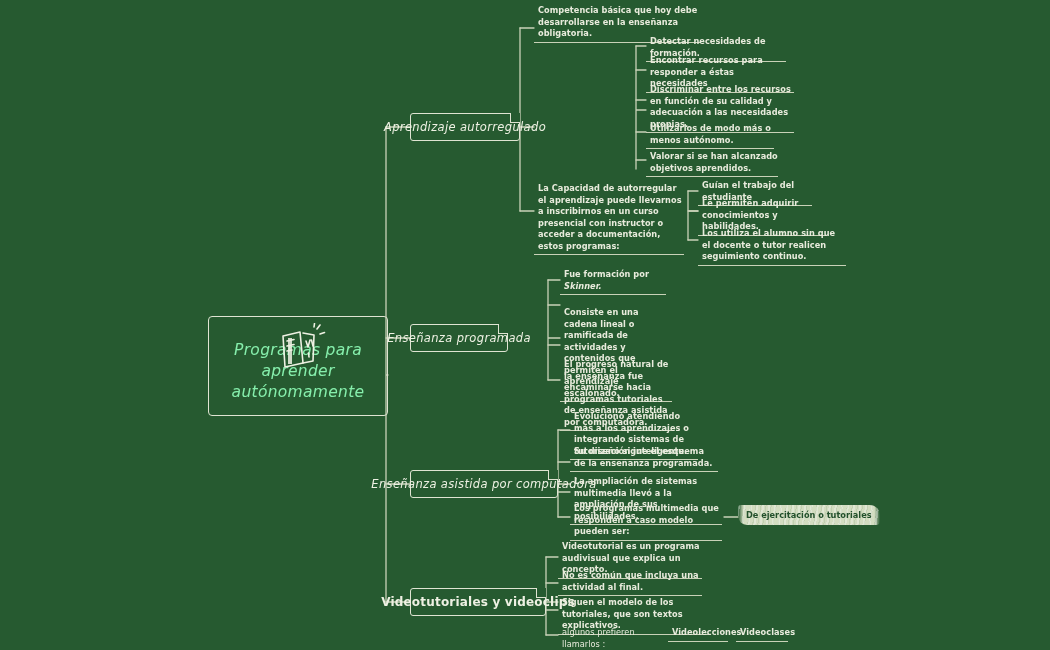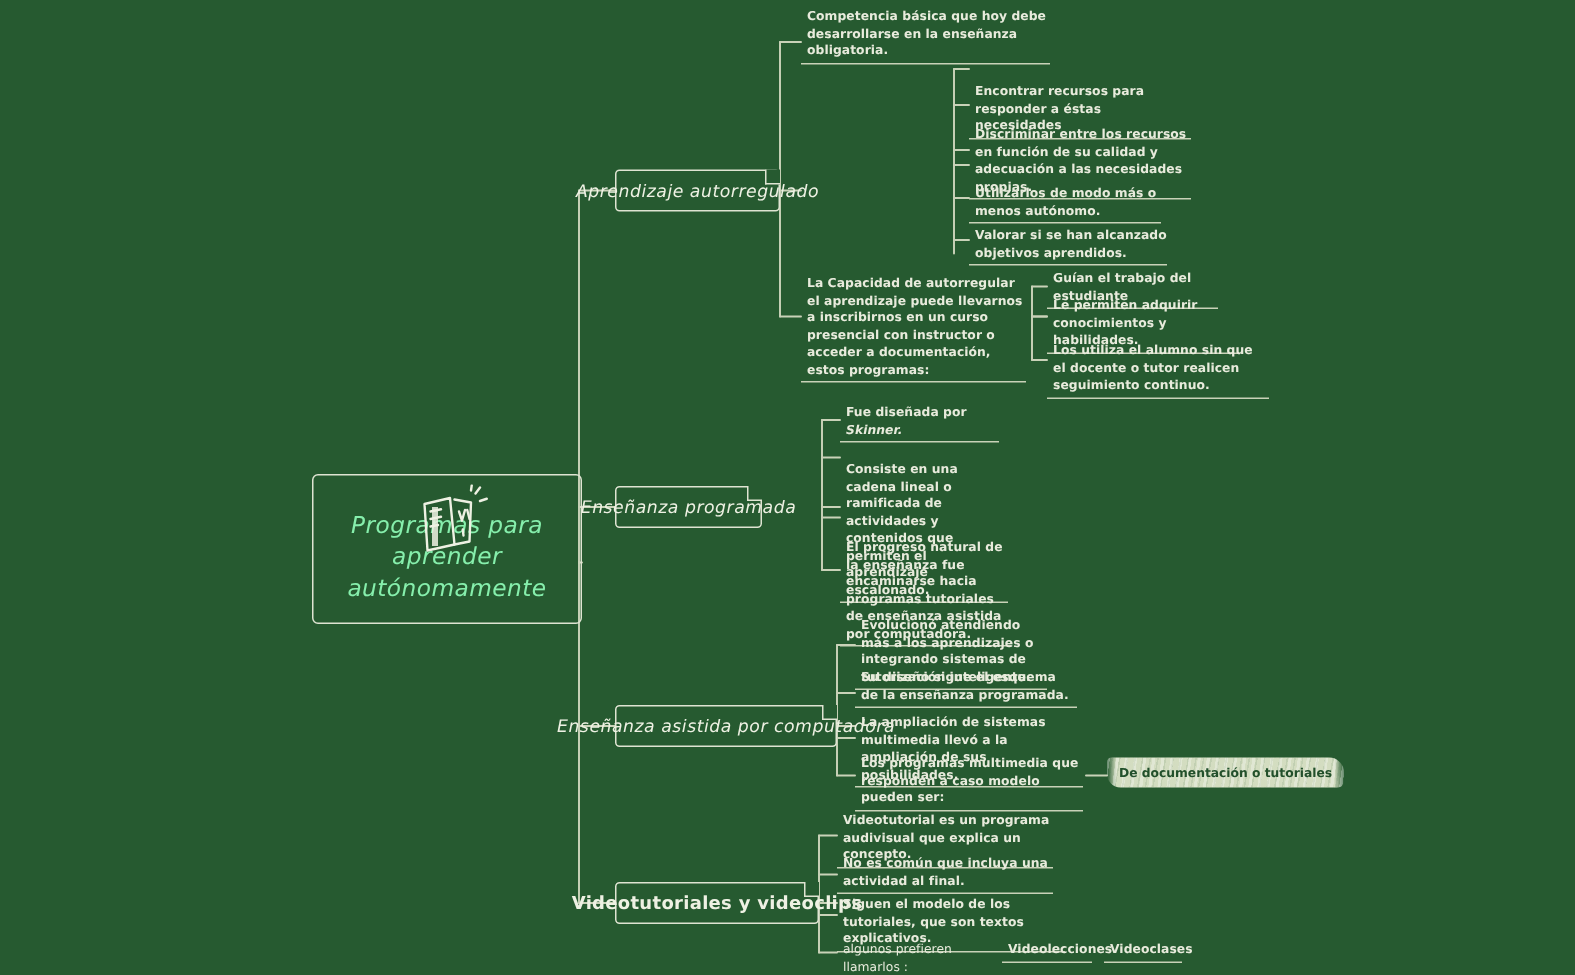--- a/index.html
+++ b/index.html
@@ -190,44 +190,45 @@
     <span>Enseñanza asistida por computadora</span>
   </div>
 
   <div class="branch upright" style="left:410px;top:588px;width:136px;">
     <span>Videotutoriales y videoclips</span>
   </div>
 
   <div class="leaf" style="left:534px;top:5px;width:166px;">Competencia básica que hoy debe desarrollarse en la enseñanza obligatoria.</div>
 
 
+  <div class="leaf" style="left:646px;top:36px;width:140px;">Detectar necesidades de formación.</div>
   <div class="leaf" style="left:646px;top:55px;width:148px;">Encontrar recursos para responder a éstas necesidades</div>
   <div class="leaf" style="left:646px;top:84px;width:148px;">Discriminar entre los recursos en función de su calidad y adecuación a las necesidades propias.</div>
   <div class="leaf" style="left:646px;top:123px;width:128px;">Utilizarlos de modo más o menos autónomo.</div>
   <div class="leaf" style="left:646px;top:151px;width:132px;">Valorar si se han alcanzado objetivos aprendidos.</div>
 
   <div class="leaf" style="left:534px;top:183px;width:150px;">La Capacidad de autorregular el aprendizaje puede llevarnos a inscribirnos en un curso presencial con instructor o acceder a documentación, estos programas:</div>
 
   <div class="leaf" style="left:698px;top:180px;width:114px;">Guían el trabajo del estudiante</div>
   <div class="leaf" style="left:698px;top:198px;width:128px;">Le permiten adquirir conocimientos y habilidades.</div>
   <div class="leaf" style="left:698px;top:228px;width:148px;">Los utiliza el alumno sin que el docente o tutor realicen seguimiento continuo.</div>
 
   <div class="leaf" style="left:560px;top:269px;width:106px;">
-    <span>Fue diseñada por </span><span class="italic-word">Skinner.</span>
+    <span>Fue formación por </span><span class="italic-word">Skinner.</span>
   </div>
   <div class="leaf" style="left:560px;top:285px;width:112px;margin-top:22px;">Consiste en una cadena lineal o ramificada de actividades y contenidos que permiten el aprendizaje escalonado.</div>
   <div class="leaf" style="left:560px;top:359px;width:114px;">El progreso natural de la enseñanza fue encaminarse hacia programas tutoriales de enseñanza asistida por computadora.</div>
 
   <div class="leaf" style="left:570px;top:411px;width:128px;">Evolucionó atendiendo más a los aprendizajes o integrando sistemas de tutorización inteligente.</div>
   <div class="leaf" style="left:570px;top:446px;width:148px;">Su diseño sigue el esquema de la enseñanza programada.</div>
   <div class="leaf" style="left:570px;top:476px;width:152px;">La ampliación de sistemas multimedia llevó a la ampliación de sus posibilidades.</div>
   <div class="leaf" style="left:570px;top:503px;width:152px;">Los programas multimedia que responden a caso modelo pueden ser:</div>
 
   <div class="marker" style="left:738px;top:505px;">
-    <span class="mk-txt">De documentación o tutoriales</span>
+    <span class="mk-txt">De ejercitación o tutoriales</span>
   </div>
 
   <div class="leaf" style="left:558px;top:541px;width:144px;">Videotutorial es un programa audivisual que explica un concepto.</div>
   <div class="leaf" style="left:558px;top:570px;width:144px;">No es común que incluya una actividad al final.</div>
   <div class="leaf" style="left:558px;top:597px;width:152px;">Siguen el modelo de los tutoriales, que son textos explicativos.</div>
 
   <div class="leaf plain" style="left:558px;top:627px;width:102px;">algunos prefieren llamarlos :</div>
   <div class="leaf" style="left:668px;top:627px;width:60px;">Videolecciones</div>
   <div class="leaf" style="left:736px;top:627px;width:52px;">Videoclases</div>
 

